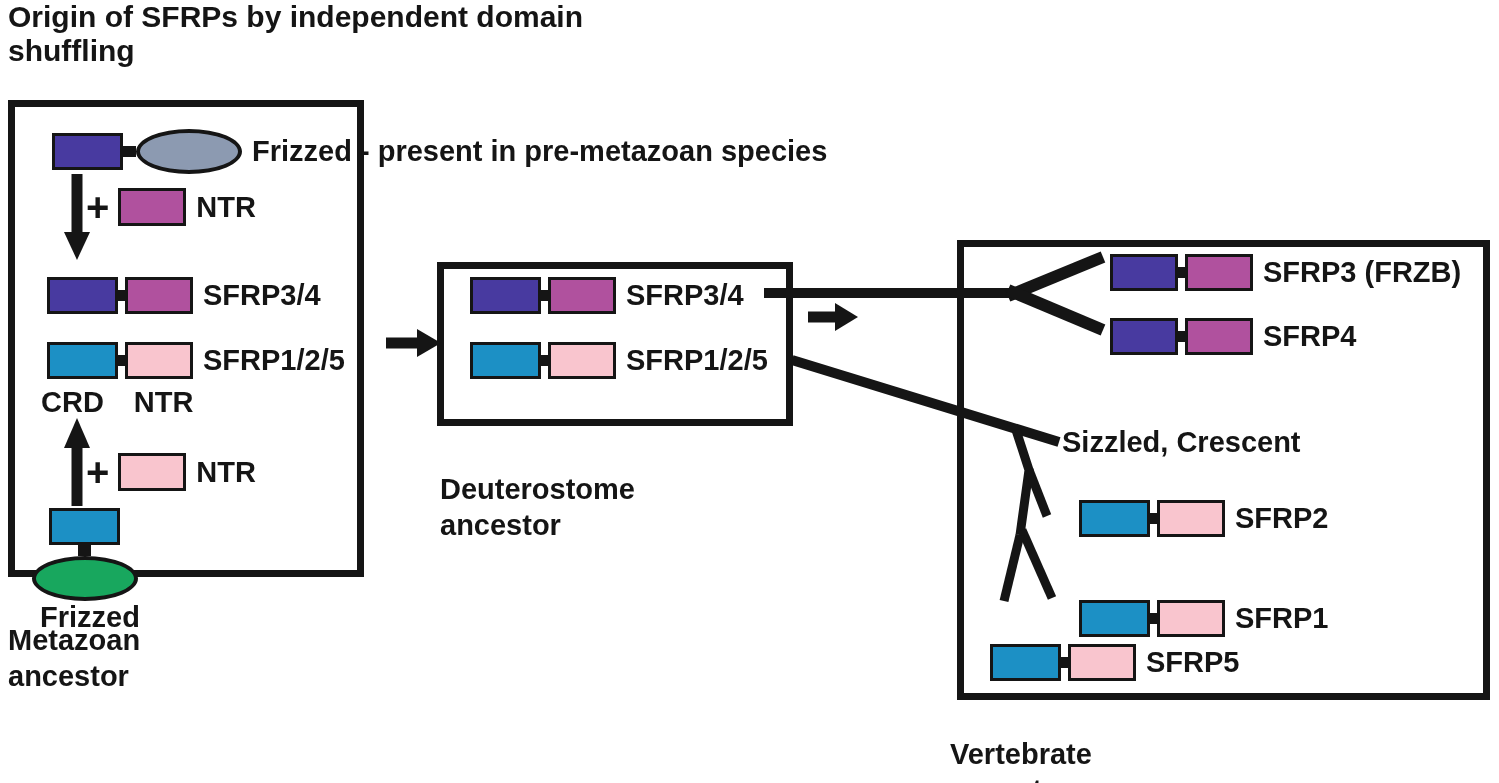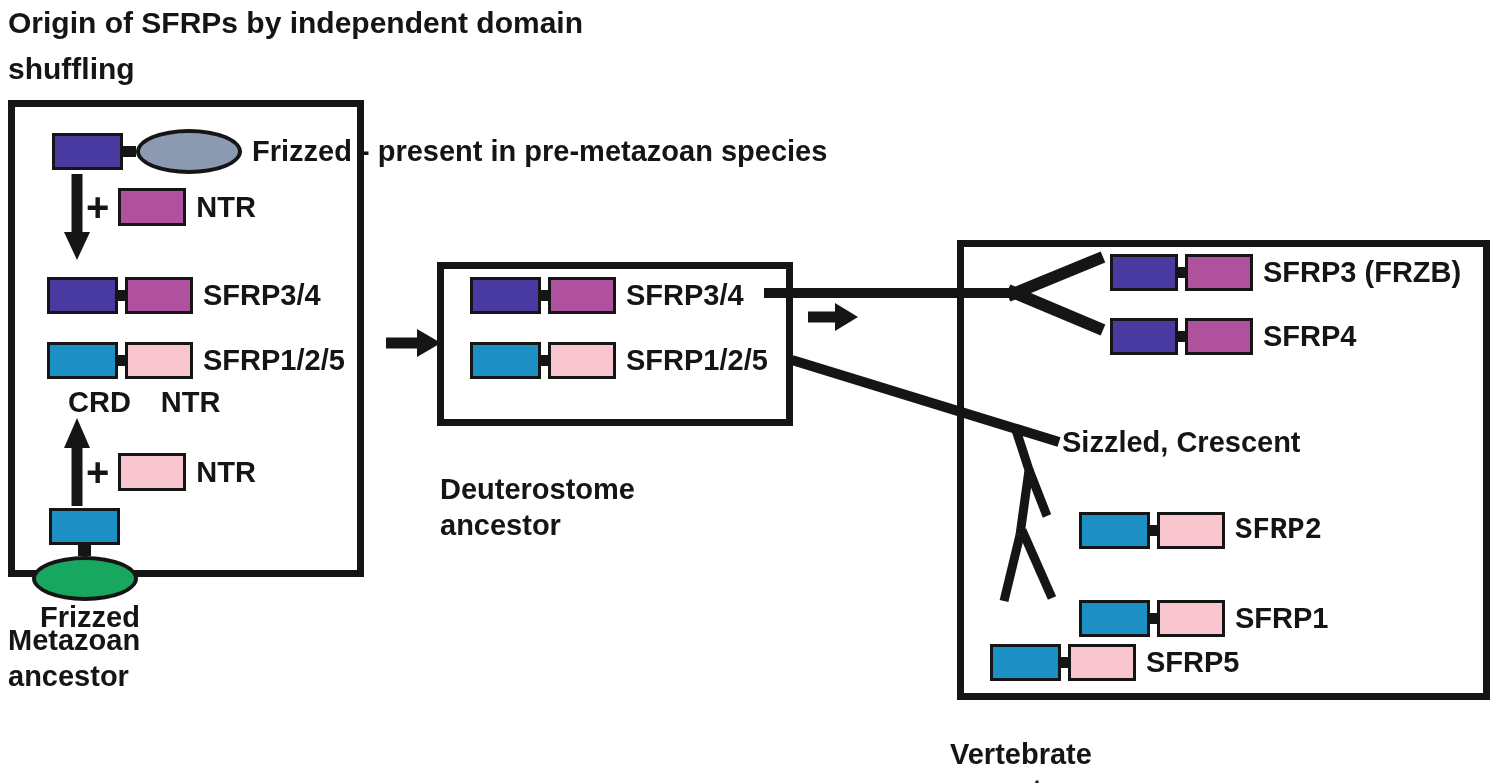--- a/index.html
+++ b/index.html
@@ -6,21 +6,21 @@
   #canvas{
     position:relative;
     width:1499px;height:783px;
     background:#ffffff;
     font-family:"Liberation Sans", sans-serif;
     color:#151515;
     overflow:hidden;
   }
   .title{
     position:absolute;left:8px;top:0px;width:660px;
-    font-size:30px;font-weight:bold;line-height:46px;
+    font-size:30px;font-weight:bold;line-height:34px;
   }
   .bigbox{
     position:absolute;
     border:7px solid #151515;
     box-sizing:border-box;
     background:transparent;
   }
   #metazoan-box{left:8px;top:100px;width:356px;height:477px;}
   #deuterostome-box{left:437px;top:262px;width:356px;height:164px;}
   #vertebrate-box{left:957px;top:240px;width:533px;height:460px;}
@@ -85,21 +85,21 @@
     <div class="module-label">SFRP3/4</div>
   </div>
 
   <div class="module" style="left:47px;top:342px;">
     <div class="domain" style="background: rgb(28, 144, 197);"></div>
     <div class="linker"></div>
     <div class="domain short" style="background: rgb(249, 197, 206);"></div>
     <div class="module-label">SFRP1/2/5</div>
   </div>
 
-  <div class="crd-ntr" style="left:41px;top:386px;margin-left:27px;">
+  <div class="crd-ntr" style="left:41px;top:386px;">
     <span>CRD</span><span class="sp2">NTR</span>
   </div>
 
   <div class="module" style="left:86px;top:452px;height:40px;">
     <div class="plus">+</div>
     <div class="domain short" style="height: 38px; background: rgb(249, 197, 206);"></div>
     <div class="module-label">NTR</div>
   </div>
 
   <div class="module" style="left:30px;top:508px;flex-direction:column;">
@@ -136,21 +136,21 @@
 
   <div class="module" style="left:1110px;top:318px;">
     <div class="domain short" style="background: rgb(72, 58, 160);"></div>
     <div class="linker"></div>
     <div class="domain short" style="background: rgb(176, 81, 158);"></div>
     <div class="module-label">SFRP4</div>
   </div>
 
   <div class="crd-ntr" style="left:1062px;top:426px;">Sizzled, Crescent</div>
 
-  <div class="module" style="left:1079px;top:512px;font-family:Liberation Mono, monospace;">
+  <div class="module" style="left:1079px;top:500px;">
     <div class="domain" style="background: rgb(28, 144, 197);"></div>
     <div class="linker"></div>
     <div class="domain short" style="background: rgb(249, 197, 206);"></div>
     <div class="module-label">SFRP2</div>
   </div>
 
   <div class="module" style="left:1079px;top:600px;">
     <div class="domain" style="background: rgb(28, 144, 197);"></div>
     <div class="linker"></div>
     <div class="domain short" style="background: rgb(249, 197, 206);"></div>

